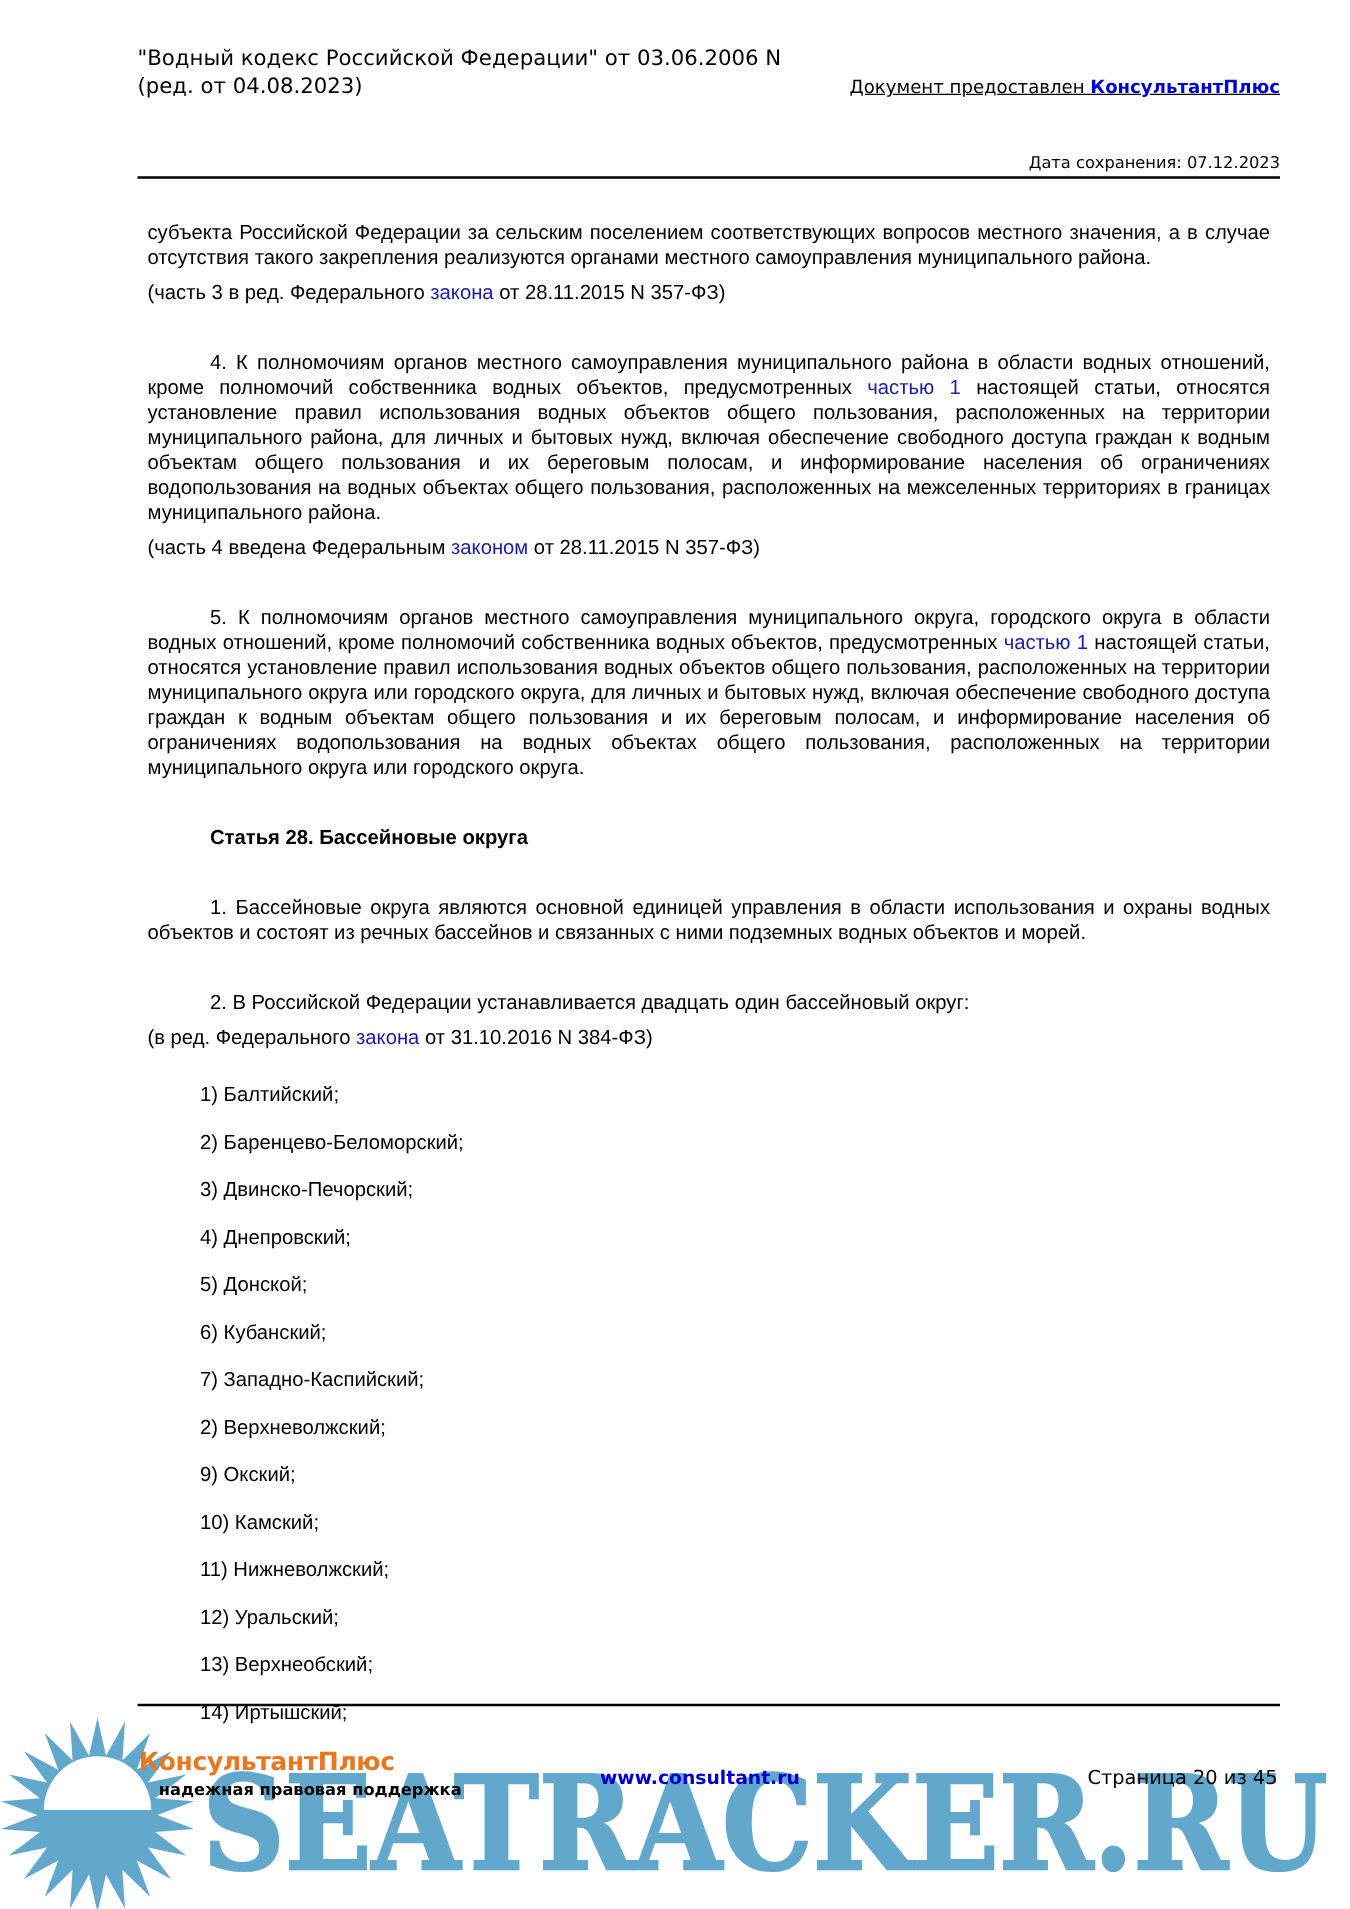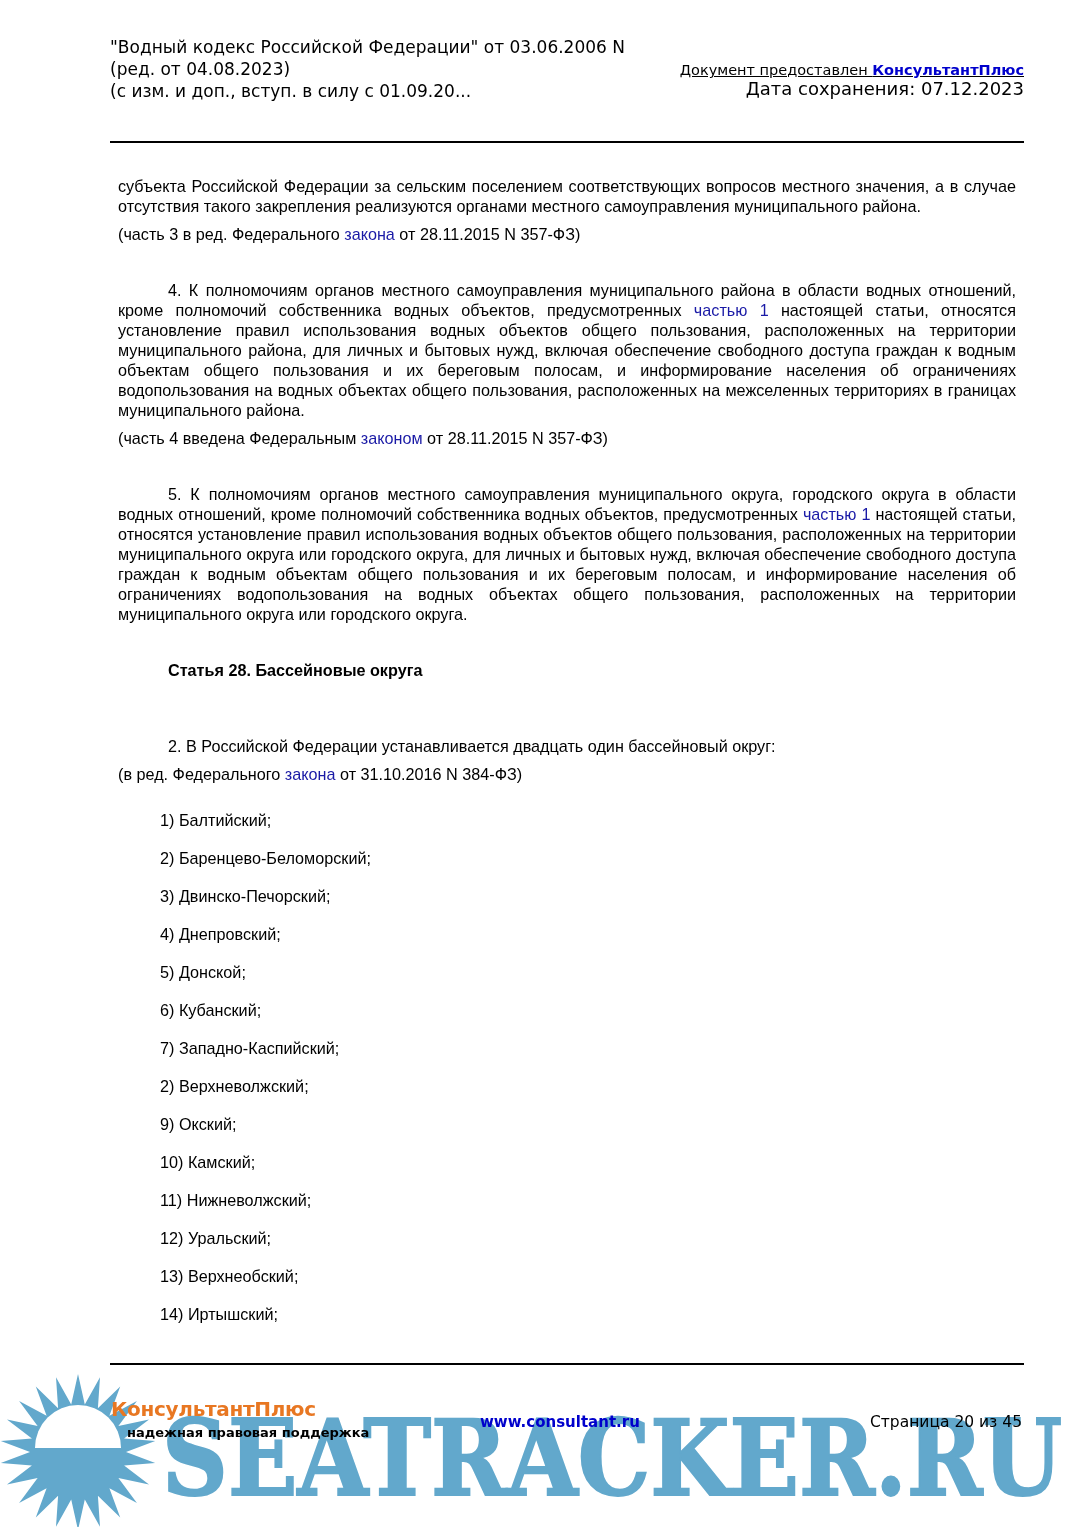--- a/index.html
+++ b/index.html
@@ -1,21 +1,21 @@
 <!DOCTYPE html>
 <html><head>
 <meta charset="utf-8">
 <style>
   html, body { margin: 0; padding: 0; background: #ffffff; }
   body { width: 1080px; height: 1527px; position: relative; overflow: hidden; font-family: "Liberation Sans", sans-serif; color: #000; }
   .hdr-left { position: absolute; left: 110px; top: 36px; font-family: "DejaVu Sans", sans-serif; font-size: 17px; line-height: 22px; color: #000; }
   .hdr-left div { white-space: nowrap; }
   .hdr-right { position: absolute; right: 56px; top: 60px; text-align: right; font-family: "DejaVu Sans", sans-serif; }
   .hdr-right .l1 { font-size: 14.5px; line-height: 20px; text-decoration: underline; }
-  .hdr-right .l2 { font-size: 18px; line-height: 17px; }
+  .hdr-right .l2 { font-size: 13px; line-height: 17px; margin-top: 42px; }
   .brand { color: #0000cc; font-weight: bold; }
   .rule { position: absolute; left: 110px; width: 914px; height: 2px; background: #000; }
   .content { position: absolute; left: 110px; top: 168px; width: 914px; font-size: 16.2px; line-height: 20px; }
   .p { margin: 8px; text-align: justify; }
   .ind { text-indent: 50px; }
   .gap { height: 20px; }
   .lnk { color: #1a1aa6; text-decoration: none; }
   .art { font-weight: bold; padding-left: 50px; }
   .li { padding-left: 50px; margin: 0; }
   .li-gap { height: 18px; }
@@ -24,39 +24,39 @@
   .f-tag { position: absolute; left: 127px; top: 1425px; font-family: "DejaVu Sans", sans-serif; font-size: 13px; font-weight: bold; color: #000; }
   .f-url { position: absolute; left: 480px; top: 1413px; font-family: "DejaVu Sans", sans-serif; font-size: 15px; font-weight: bold; color: #0000cc; }
   .f-page { position: absolute; left: 870px; top: 1413px; font-family: "DejaVu Sans", sans-serif; font-size: 15.5px; color: #000; }
 </style>
 </head>
 <body>
 
 <div class="hdr-left">
   <div>"Водный кодекс Российской Федерации" от 03.06.2006 N</div>
   <div>(ред. от 04.08.2023)</div>
-  <div>(с изм. и доп., вступ. в силу с 01.09.20...</div>
 </div>
 <div class="hdr-right">
   <div class="l1"><span>Документ предоставлен </span><span class="brand">КонсультантПлюс</span></div>
   <div class="l2">Дата сохранения: 07.12.2023</div>
 </div>
 <div class="rule" style="top:141px"></div>
 
 <div class="content">
   <p class="p">субъекта Российской Федерации за сельским поселением соответствующих вопросов местного значения, а в случае отсутствия такого закрепления реализуются органами местного самоуправления муниципального района.</p>
   <p class="p"><span>(часть 3 в ред. Федерального </span><a class="lnk">закона</a><span> от 28.11.2015 N 357-ФЗ)</span></p>
   <div class="gap"></div>
   <p class="p ind"><span>4. К полномочиям органов местного самоуправления муниципального района в области водных отношений, кроме полномочий собственника водных объектов, предусмотренных </span><a class="lnk">частью 1</a><span> настоящей статьи, относятся установление правил использования водных объектов общего пользования, расположенных на территории муниципального района, для личных и бытовых нужд, включая обеспечение свободного доступа граждан к водным объектам общего пользования и их береговым полосам, и информирование населения об ограничениях водопользования на водных объектах общего пользования, расположенных на межселенных территориях в границах муниципального района.</span></p>
   <p class="p"><span>(часть 4 введена Федеральным </span><a class="lnk">законом</a><span> от 28.11.2015 N 357-ФЗ)</span></p>
   <div class="gap"></div>
   <p class="p ind"><span>5. К полномочиям органов местного самоуправления муниципального округа, городского округа в области водных отношений, кроме полномочий собственника водных объектов, предусмотренных </span><a class="lnk">частью 1</a><span> настоящей статьи, относятся установление правил использования водных объектов общего пользования, расположенных на территории муниципального округа или городского округа, для личных и бытовых нужд, включая обеспечение свободного доступа граждан к водным объектам общего пользования и их береговым полосам, и информирование населения об ограничениях водопользования на водных объектах общего пользования, расположенных на территории муниципального округа или городского округа.</span></p>
   <div class="gap"></div>
   <p class="p art">Статья 28. Бассейновые округа</p>
   <div class="gap"></div>
+  <p class="p ind">1. Бассейновые округа являются основной единицей управления в области использования и охраны водных объектов и состоят из речных бассейнов и связанных с ними подземных водных объектов и морей.</p>
   <div class="gap"></div>
   <p class="p ind">2. В Российской Федерации устанавливается двадцать один бассейновый округ:</p>
   <p class="p"><span>(в ред. Федерального </span><a class="lnk">закона</a><span> от 31.10.2016 N 384-ФЗ)</span></p>
   <div class="li-gap"></div>
   <div>
     <p class="li">1) Балтийский;</p>
       <div class="li-gap"></div>
     <p class="li">2) Баренцево-Беломорский;</p>
       <div class="li-gap"></div>
     <p class="li">3) Двинско-Печорский;</p>

